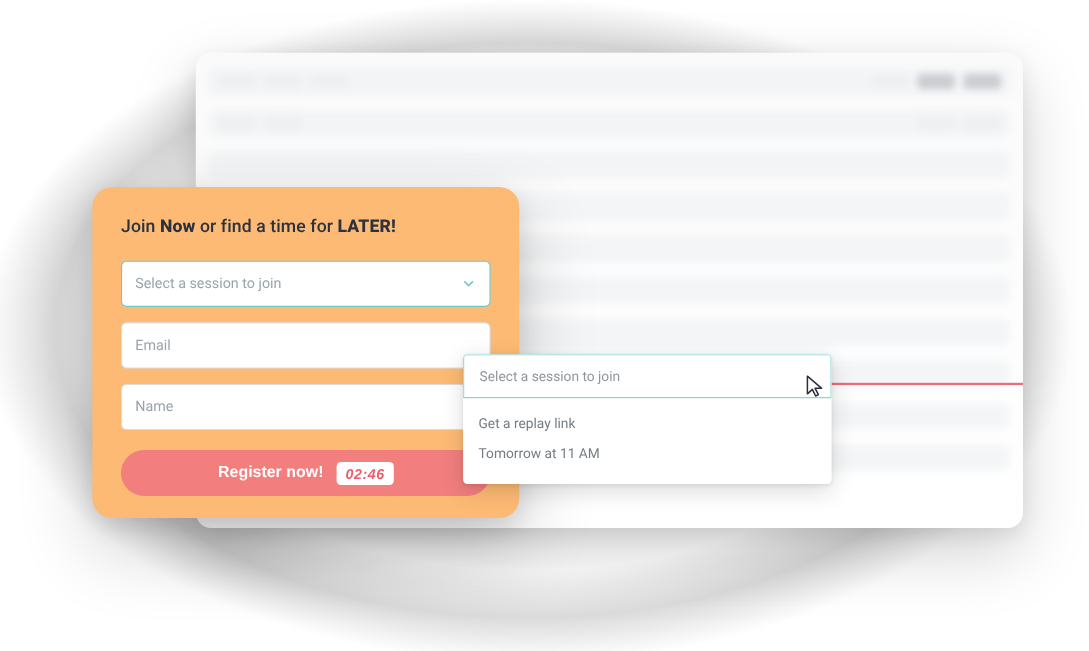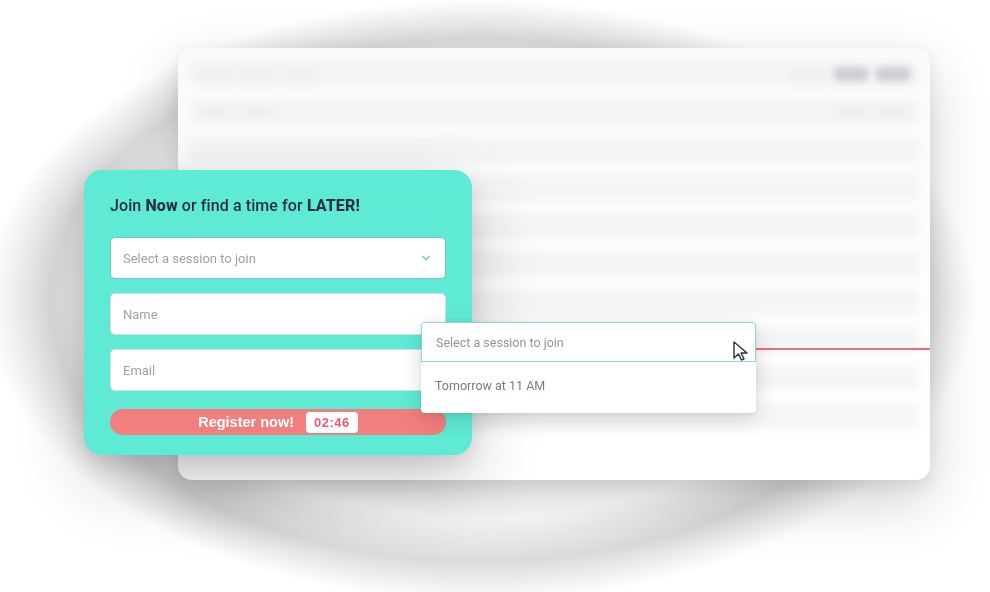--- a/index.html
+++ b/index.html
@@ -69,21 +69,21 @@
       height: 2px;
       background: #f06a77;
     }
 
     
     .reg-card {
       position: absolute;
       left: 84px;
       top: 170px;
       width: 388px;
-      background: #5eead4;
+      background: #fdba74;
       border-radius: 18px;
       box-shadow: 0 26px 70px rgba(0,0,0,0.20), 0 8px 22px rgba(0,0,0,0.10);
       padding: 26px 26px 20px 26px;
     }
 
     .heading {
       color: #2a3140;
       font-size: 16px;
       font-weight: 500;
       letter-spacing: 0.1px;
@@ -106,41 +106,42 @@
     }
     .field.select {
       border-color: #6fc7c9;
       justify-content: space-between;
     }
     .chevron svg { display:block; }
 
     .register-btn {
       margin-top: 18px;
       width: 100%;
-      height: 26px;
+      height: 42px;
       border: none;
       border-radius: 22px;
       background: #f27e7e;
       color: #ffffff;
       font-size: 14.5px;
       font-weight: 600;
       display: flex;
       align-items: center;
       justify-content: center;
       gap: 12px;
       cursor: pointer;
     }
     .timer-badge {
       background: #ffffff;
       color: #f05b6b;
       font-weight: 700;
       font-size: 13px;
       padding: 3px 8px;
       border-radius: 4px;
       letter-spacing: .5px;
+      font-style: italic;
     }
 
     
     .dropdown {
       position: absolute;
       left: 421px;
       top: 322px;
       width: 335px;
       background: #ffffff;
       border-radius: 4px;
@@ -225,38 +226,39 @@
   <div class="field select">
     <span>Select a session to join</span>
     <span class="chevron">
       <svg width="14" height="14" viewBox="0 0 24 24" fill="none" stroke="#6fc7c9" stroke-width="2.4" stroke-linecap="round" stroke-linejoin="round">
           <polyline points="6 9 12 15 18 9"></polyline>
         </svg>
     </span>
   </div>
 
   <div class="field">
+    <span>Email</span>
+  </div>
+
+  <div class="field">
     <span>Name</span>
-  </div>
-
-  <div class="field">
-    <span>Email</span>
   </div>
 
   <button class="register-btn">
     <span>Register now!</span>
     <span class="timer-badge">02:46</span>
   </button>
 </div>
 
 <div class="dropdown">
   <div class="dd-header">
     <span>Select a session to join</span>
   </div>
   <div class="options">
+    <div class="option">Get a replay link</div>
     <div class="option">Tomorrow at 11 AM</div>
   </div>
 </div>
 
 <div class="cursor">
   <svg width="20" height="22" viewBox="0 0 20 22">
     <path d="M2 2 L2 18 L6.5 14 L9.5 20 L12 18.8 L9 13 L15 13 Z" fill="#ffffff" stroke="#2a3140" stroke-width="1.4" stroke-linejoin="round"></path>
   </svg>
 </div>
 

